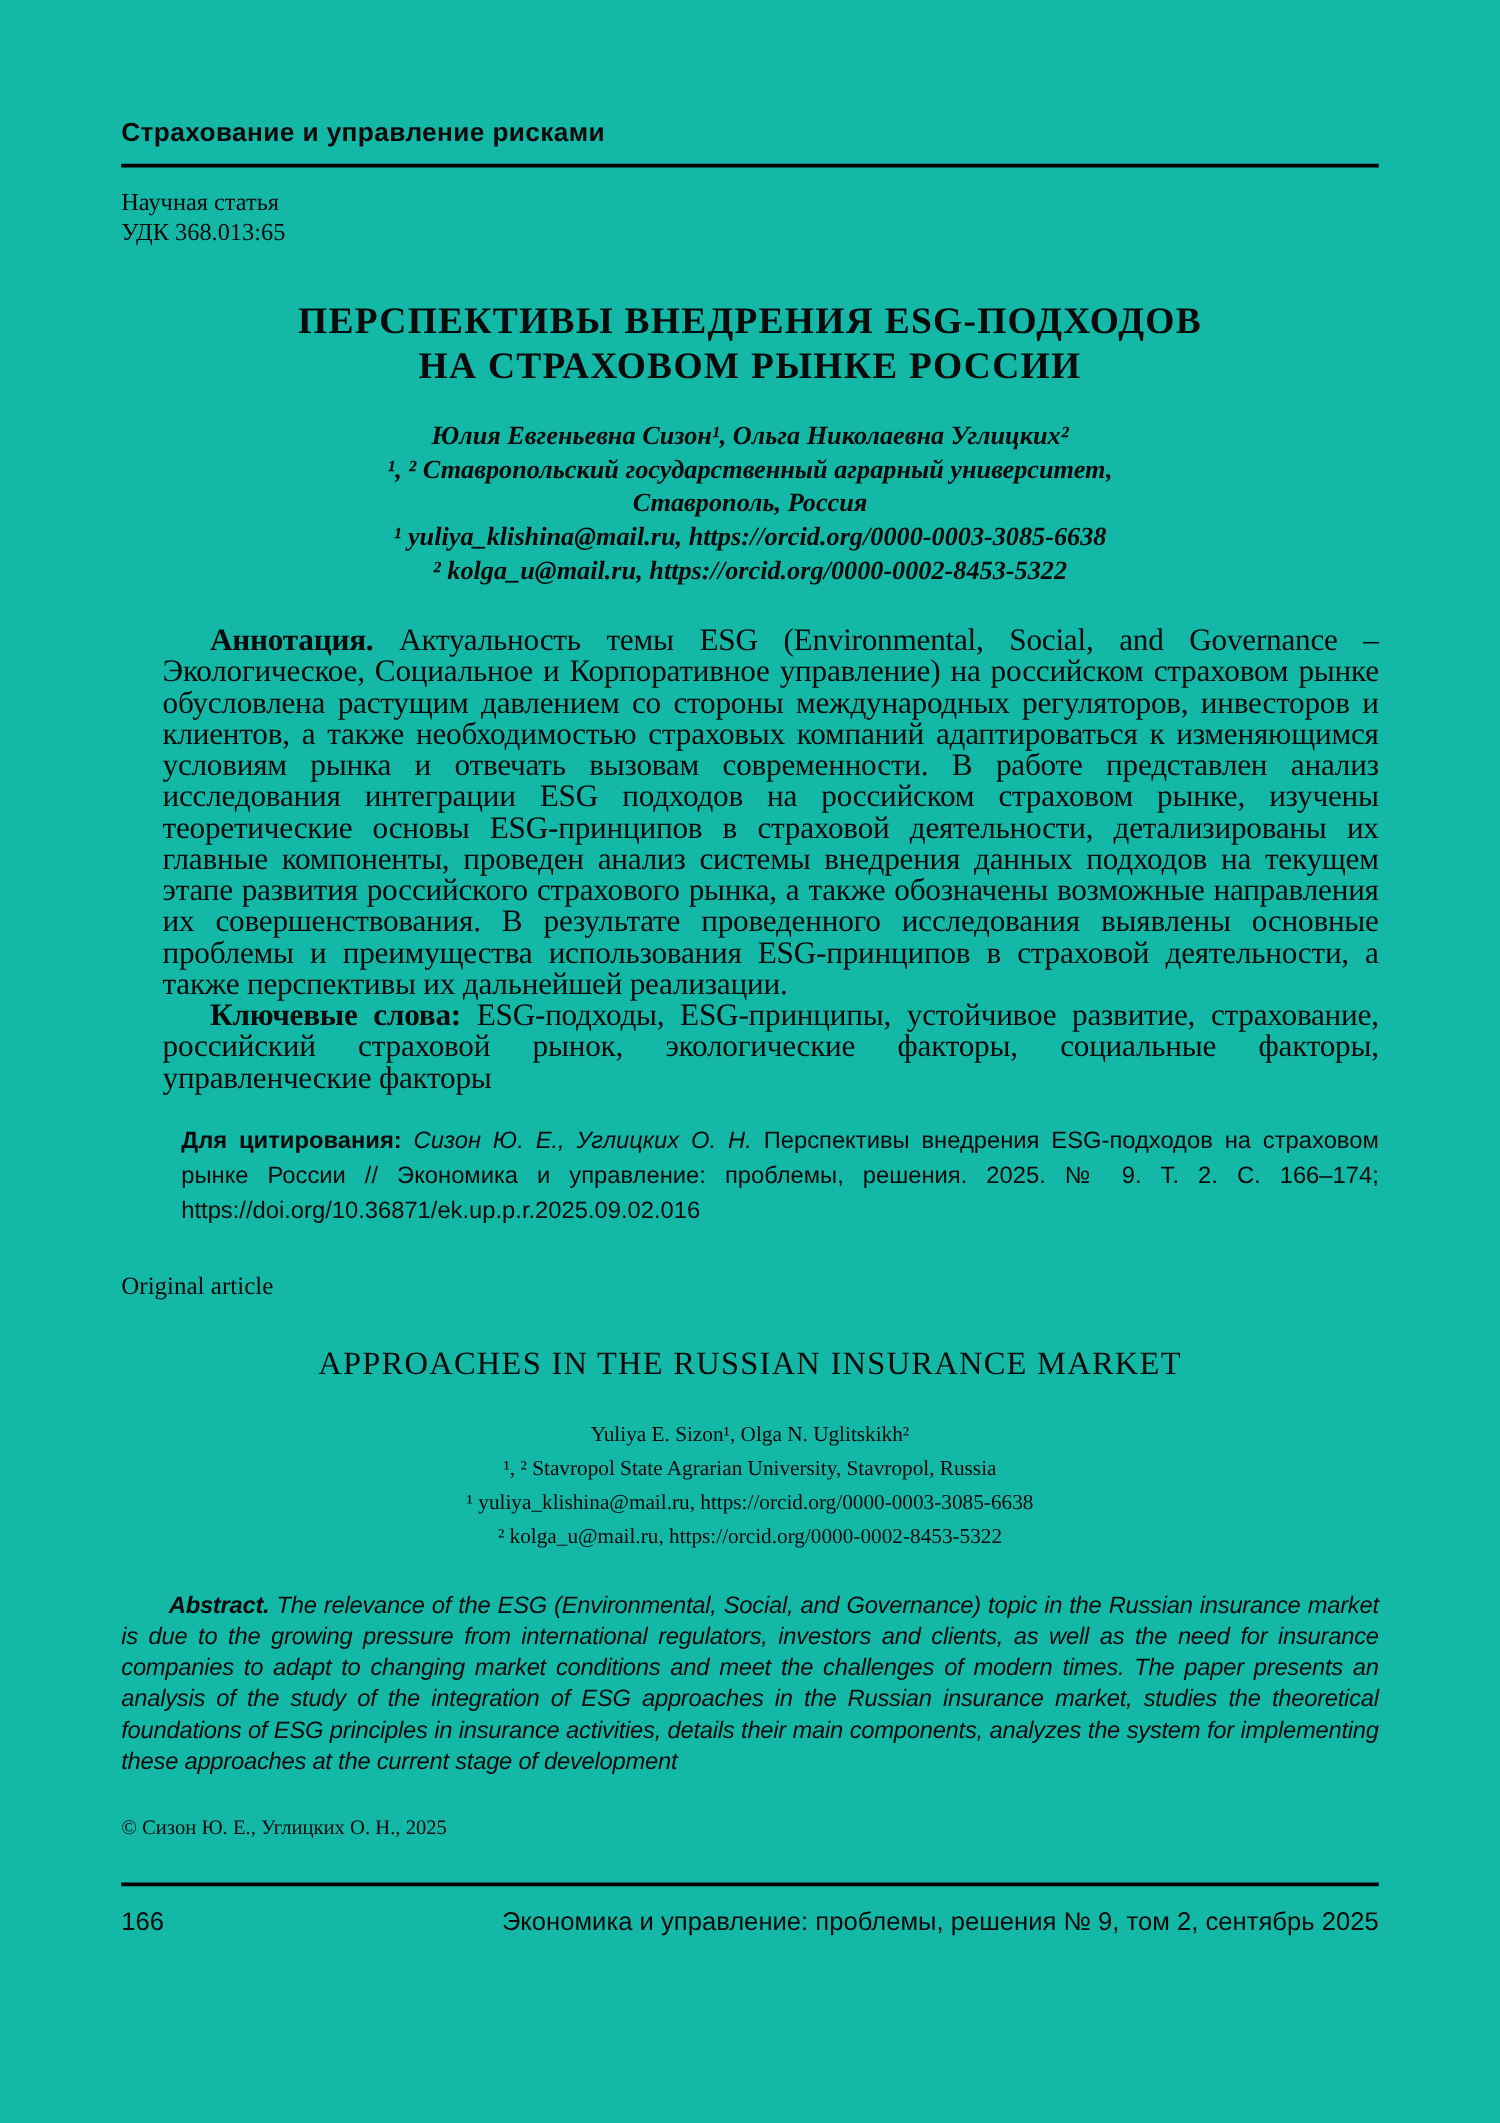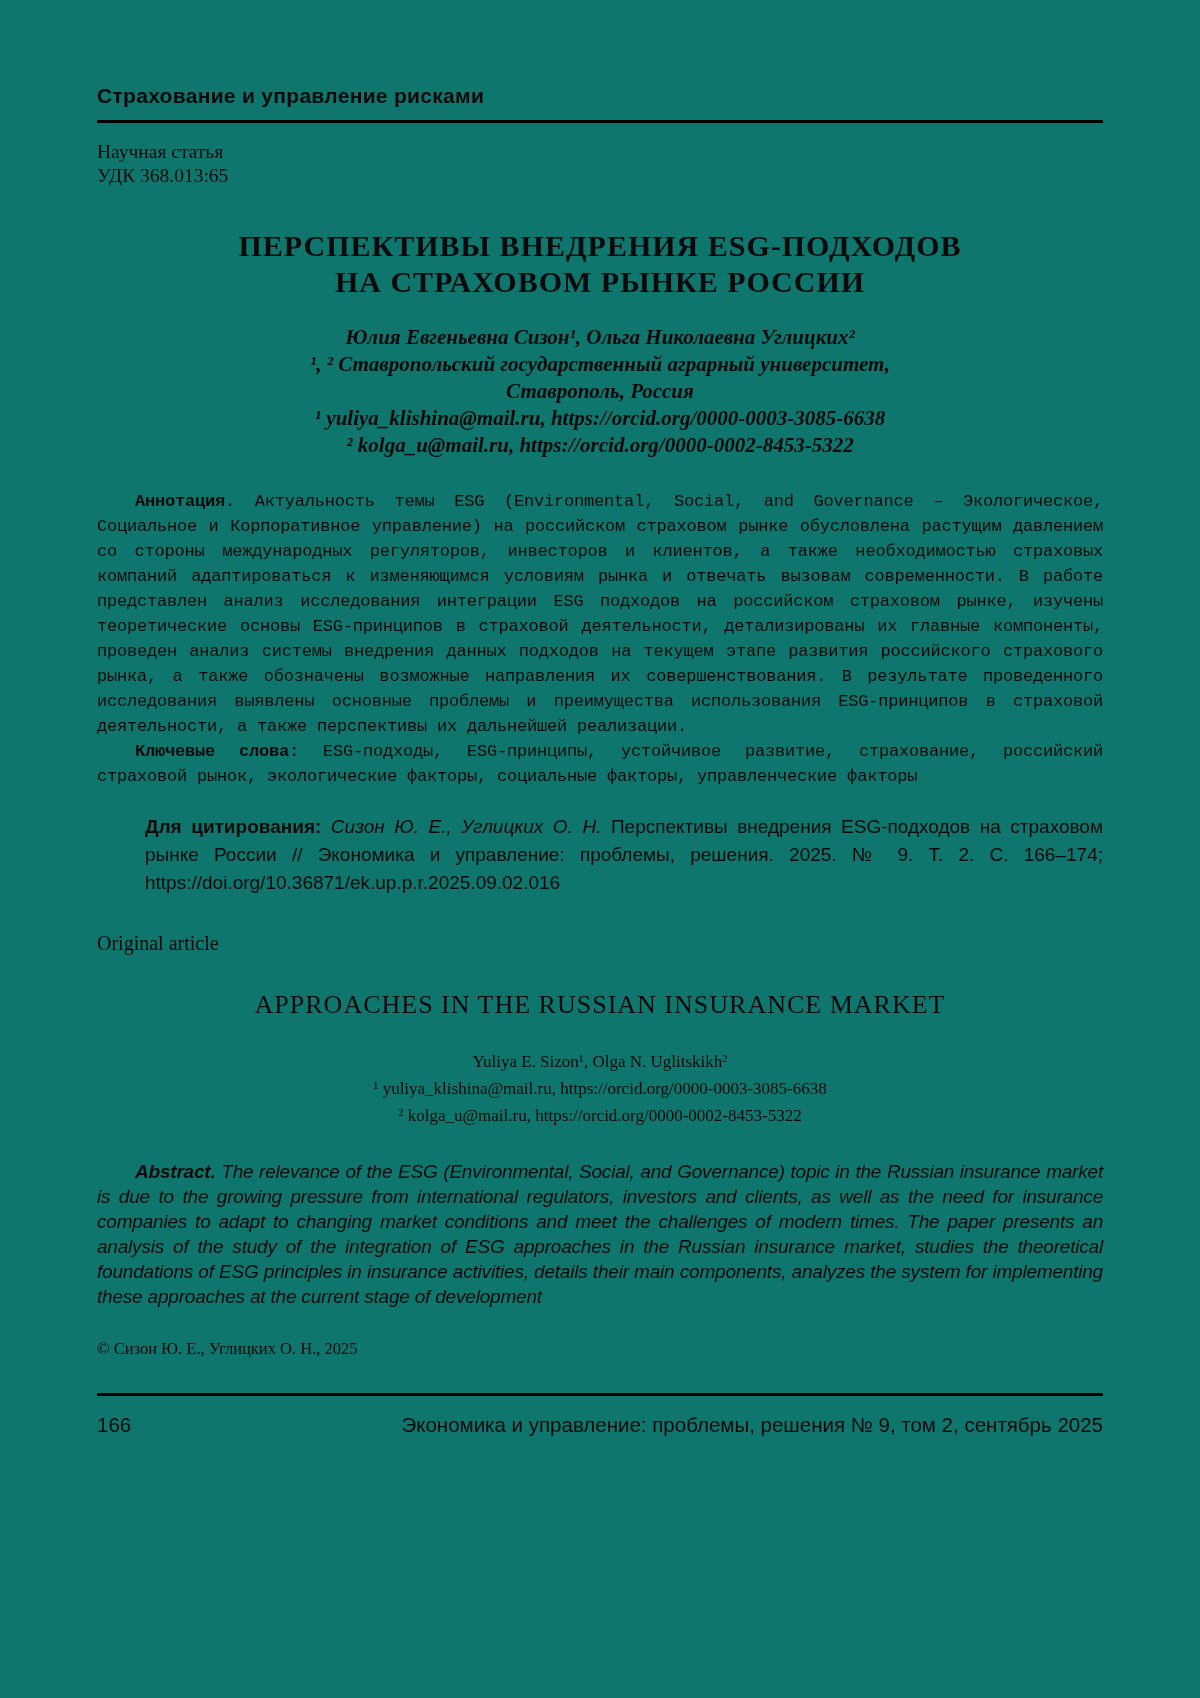--- a/index.html
+++ b/index.html
@@ -2,22 +2,22 @@
 <html lang="ru"><head>
 <meta charset="utf-8">
 <style>
   * { margin: 0; padding: 0; box-sizing: border-box; }
   html, body { background: #e8e8e8; }
   body { font-family: "Liberation Serif", serif; color: #0a0a0a; }
   .page {
     position: relative;
     width: 1200px; height: 1698px;
     margin: 0 auto;
-    background: #0f766e;
-    padding: 0 97px;
+    background: #14b8a6;
+    padding: 11px 97px;
     overflow: hidden;
   }
   .journal-section {
     padding-top: 84px;
     font-family: "Liberation Sans", sans-serif;
     font-weight: bold;
     font-size: 21px; line-height: 24px;
     letter-spacing: 0.3px;
   }
   .rule { border-top: 3px solid #000; }
@@ -31,24 +31,25 @@
     letter-spacing: 1px;
   }
   .ru-authors {
     margin-top: 24px;
     text-align: center;
     font-weight: bold; font-style: italic;
     font-size: 21px; line-height: 27px;
   }
   .abstract-block {
     margin-top: 30px;
-    font-family: Liberation Mono, monospace;
-    font-size: 17px; line-height: 25px;
+    font-family: Liberation Serif, serif;
+    font-size: 25px; line-height: 25px;
     text-align: justify;
     letter-spacing: -0.2px;
+    margin-left: 33px;
   }
   .abstract-block p { text-indent: 38px; }
   .citation {
     margin-top: 24px;
     margin-left: 48px;
     font-family: "Liberation Sans", sans-serif;
     font-size: 19px; line-height: 28px;
     text-align: justify;
   }
   .citation .authors-it { font-style: italic; }
@@ -119,20 +120,21 @@
 
   <div class="original-article">Original article</div>
 
 
   <h2 class="en-title" style="font-weight:normal;">
     <div>APPROACHES IN THE RUSSIAN INSURANCE MARKET</div>
   </h2>
 
   <div class="en-authors">
     <div>Yuliya E. Sizon¹, Olga N. Uglitskikh²</div>
+    <div>¹, ² Stavropol State Agrarian University, Stavropol, Russia</div>
     <div>¹ yuliya_klishina@mail.ru, https://orcid.org/0000-0003-3085-6638</div>
     <div>² kolga_u@mail.ru, https://orcid.org/0000-0002-8453-5322</div>
   </div>
 
   <div class="en-abstract">
     <p><span class="lead">Abstract.</span><span> The relevance of the ESG (Environmental, Social, and Governance) topic in the Russian insurance market is due to the growing pressure from international regulators, investors and clients, as well as the need for insurance companies to adapt to changing market conditions and meet the challenges of modern times. The paper presents an analysis of the study of the integration of ESG approaches in the Russian insurance market, studies the theoretical foundations of ESG principles in insurance activities, details their main components, analyzes the system for implementing these approaches at the current stage of development</span></p>
   </div>
 
   <div class="copyright">© Сизон Ю. Е., Углицких О. Н., 2025</div>
 

